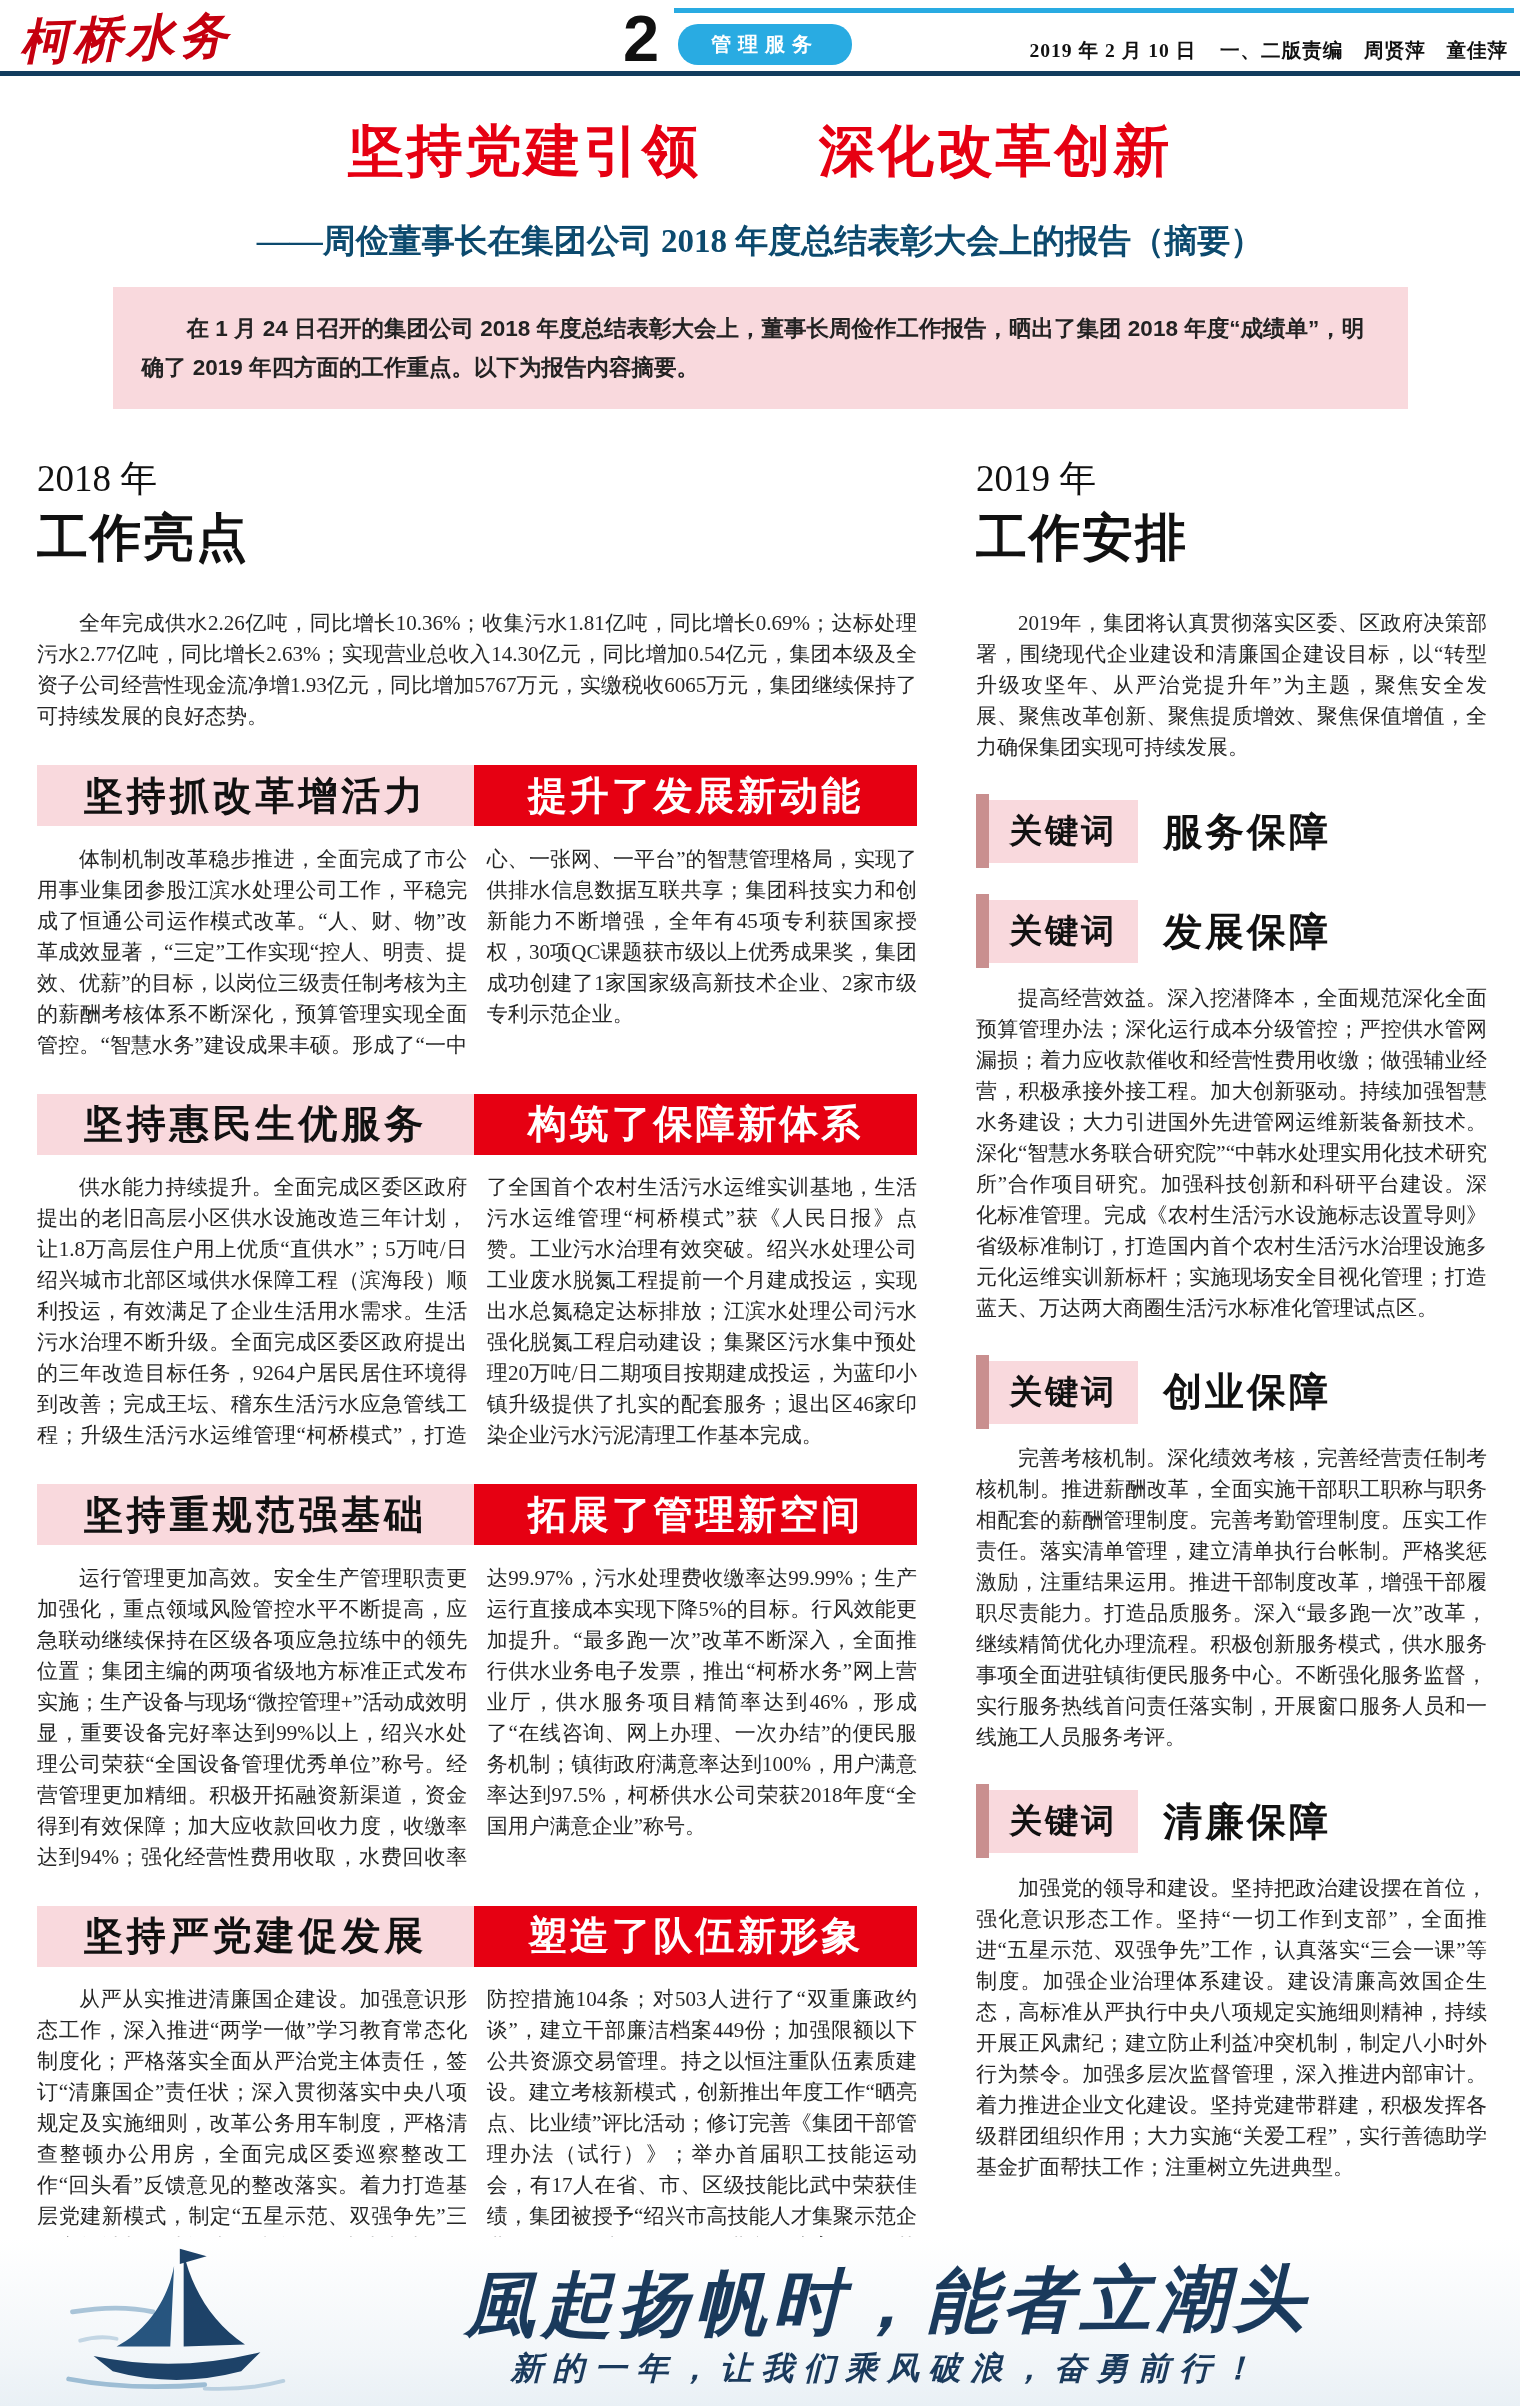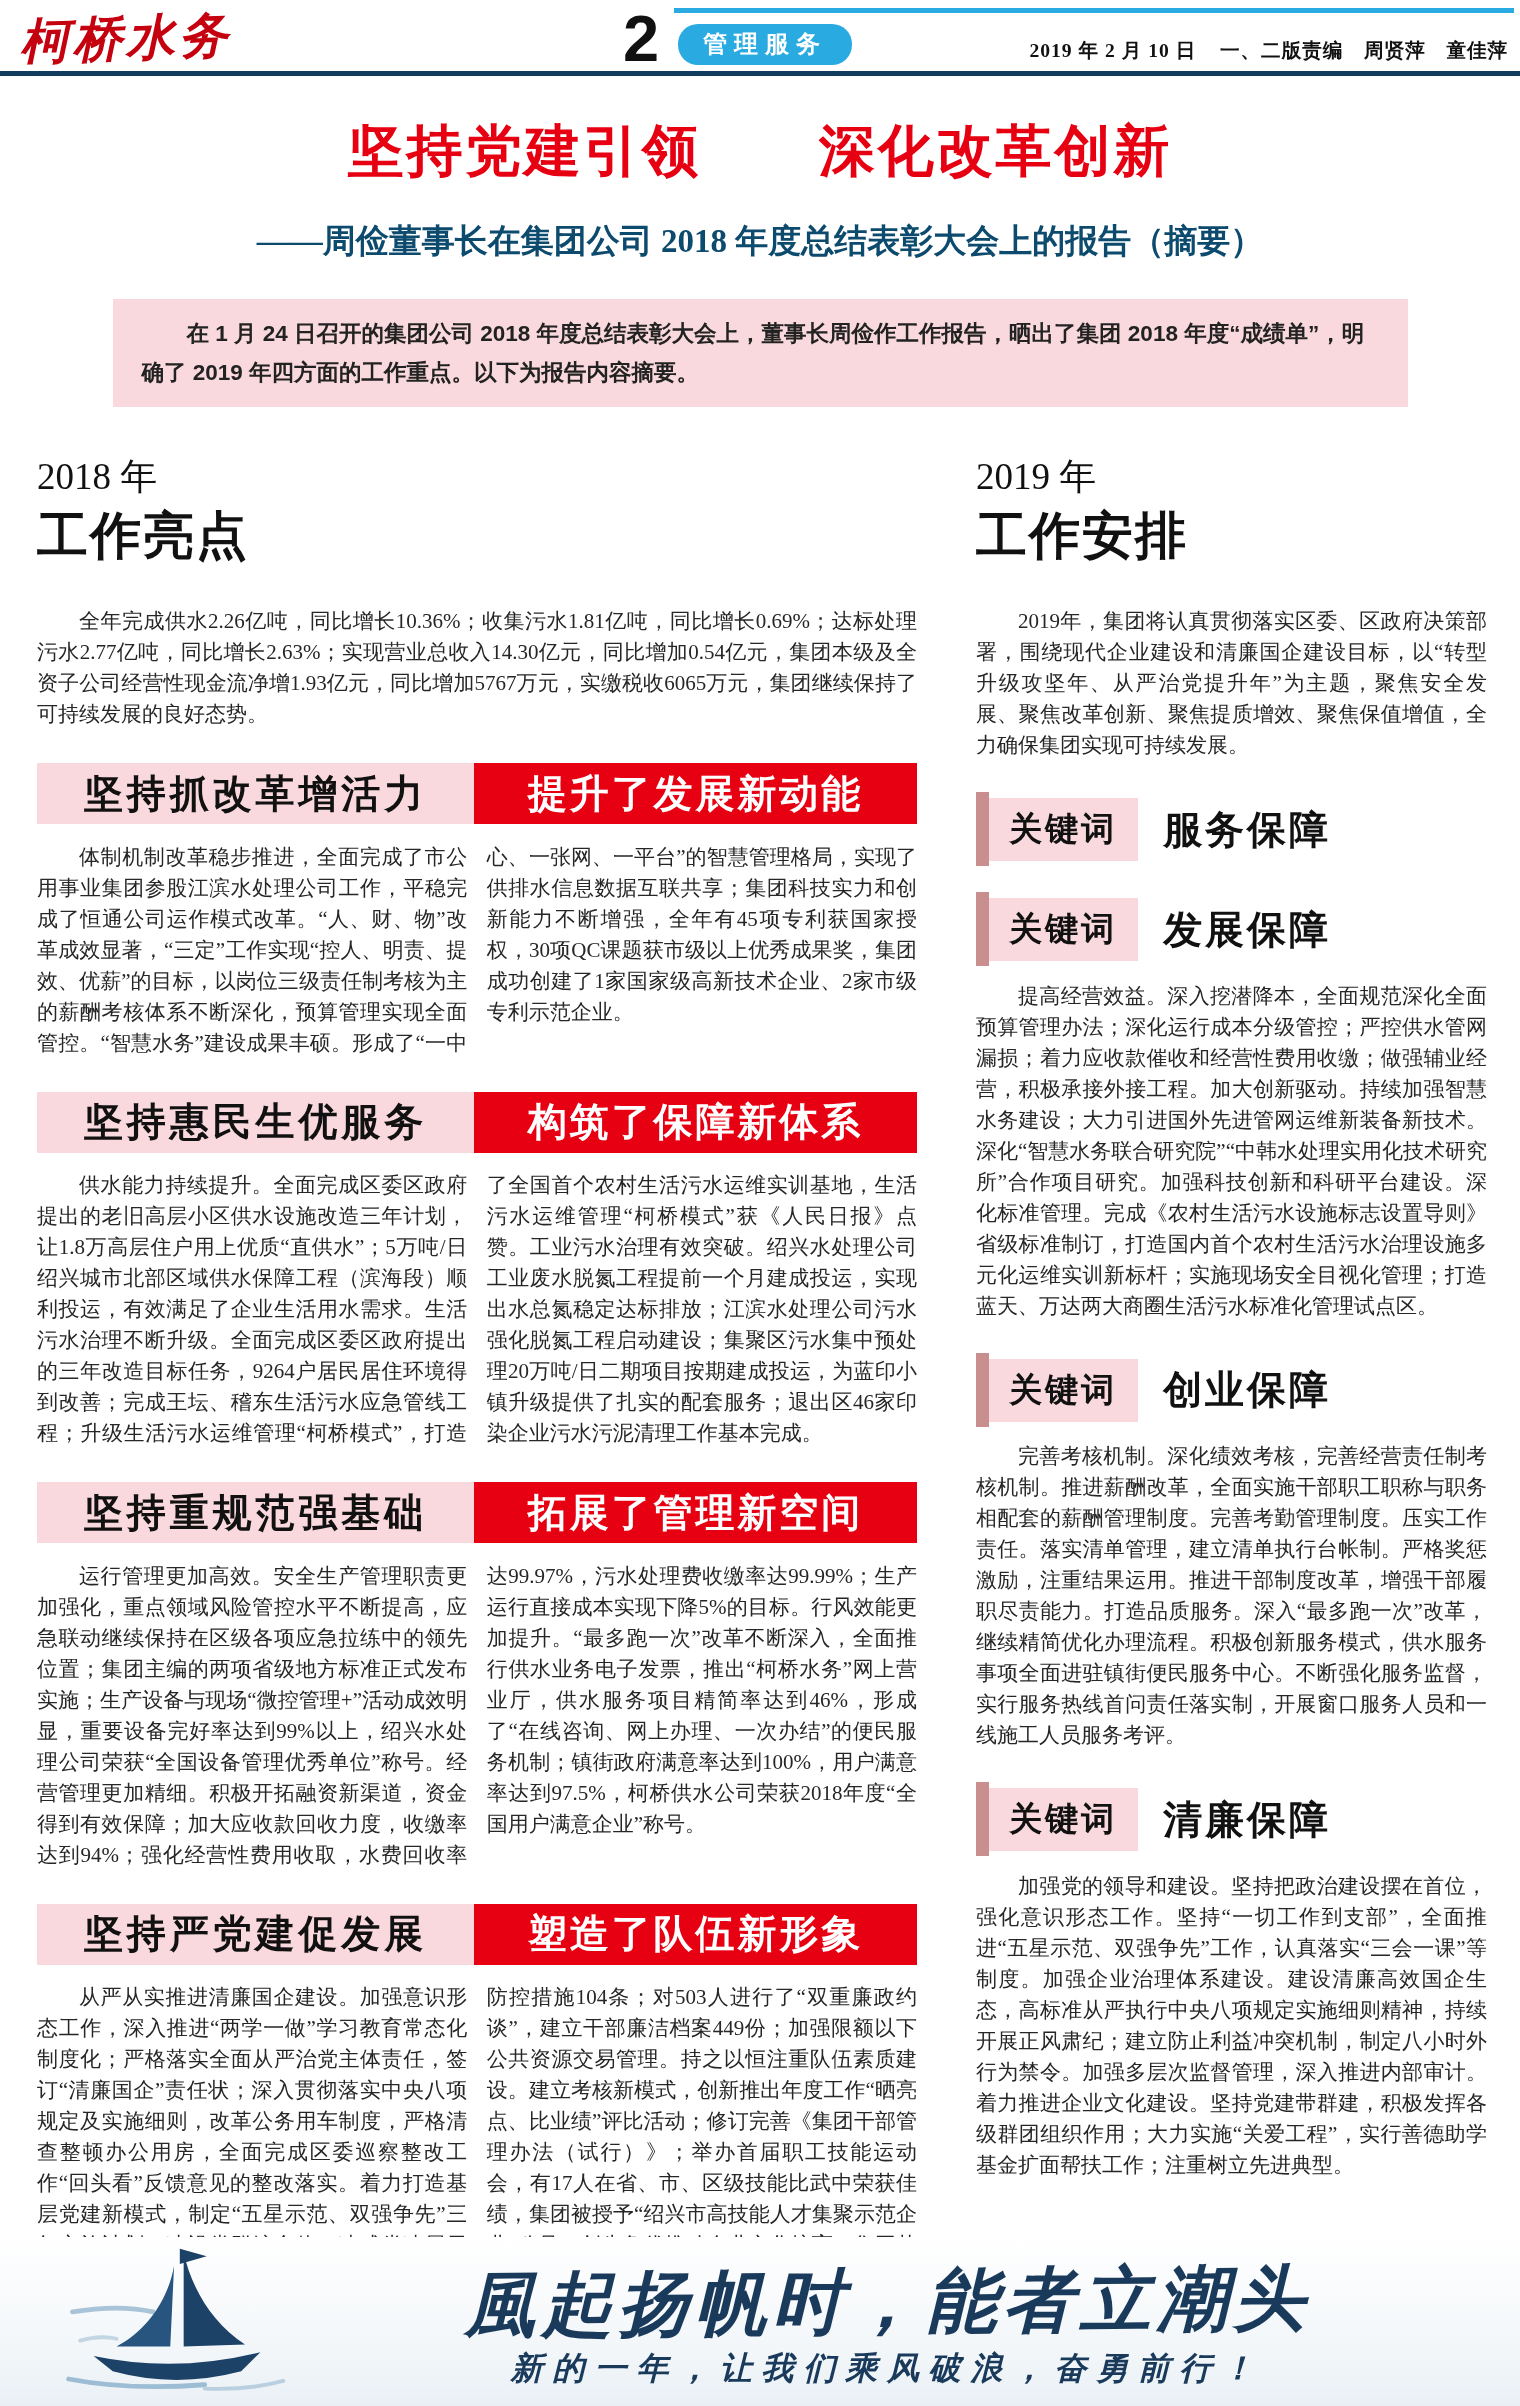--- a/index.html
+++ b/index.html
@@ -7,34 +7,34 @@
         font-family:"Liberation Serif","DejaVu Serif",serif;color:#1a1a1a;}
 
   
   .header{position:relative;height:75px;}
   .logo{position:absolute;left:19.6px;top:5.9px;font-size:49px;font-weight:bold;font-style:italic;
         color:#c5000f;font-family:"DejaVu Serif",serif;transform:rotate(-2deg);letter-spacing:3.9px;}
   .cyan-topline{position:absolute;left:674px;top:7.8px;width:840px;height:4.9px;background:#29abe2;}
   .page-num{position:absolute;left:623px;top:5.9px;font-size:65px;line-height:65px;font-weight:900;
         font-family:"Liberation Sans",sans-serif;color:#111;}
   .section-badge{position:absolute;left:678px;top:23.5px;width:174px;height:41px;background:#29abe2;
-        color:#fff;font-family:"Liberation Sans",sans-serif;font-weight:bold;font-size:24px;
+        color:#fff;font-family:"Liberation Sans",sans-serif;font-weight:bold;font-size:20px;
         display:flex;align-items:center;justify-content:center;letter-spacing:6.9px;border-radius:20px;}
   .header-right{position:absolute;right:11.8px;top:37px;font-size:19.6px;font-weight:bold;
         font-family:"Liberation Serif",serif;color:#111;letter-spacing:1px;}
   .header-rule{position:absolute;left:0;top:71px;width:100%;height:4.9px;background:#123c5e;}
 
   
   .headline1{margin-top:39px;text-align:center;color:#e60012;font-weight:900;font-size:56px;
         font-family:"Liberation Sans",sans-serif;letter-spacing:2.9px;}
   .headline2{margin-top:9.8px;text-align:center;color:#e60012;font-weight:900;font-size:64px;
         font-family:"Liberation Sans",sans-serif;letter-spacing:1px;}
   .subtitle{margin-top:29px;text-align:center;color:#0c4a6e;font-weight:bold;font-size:33px;
         font-family:"Liberation Serif",serif;}
-  .intro-box{margin:35px auto 0;width:1237px;background:#f9d9dd;padding:15px 29px;
+  .intro-box{margin:23px auto 0;width:1237px;background:#f9d9dd;padding:22px 29px;
         font-size:22.5px;line-height:39px;font-weight:bold;color:#222;
         font-family:"Liberation Sans",sans-serif;}
   .intro-box p{margin:0;text-indent:2em;}
 
   
   .main{display:flex;margin-top:45px;padding:0 33px 0 37px;gap:59px;}
   .col-left{width:880px;flex:none;}
   .col-right{flex:1;}
   .col-title{display:flex;align-items:baseline;justify-content:flex-start;margin-bottom:35px;flex-direction:column;}
   .col-title .pre{font-size:37px;color:#111;font-family:"Liberation Serif",serif;}

